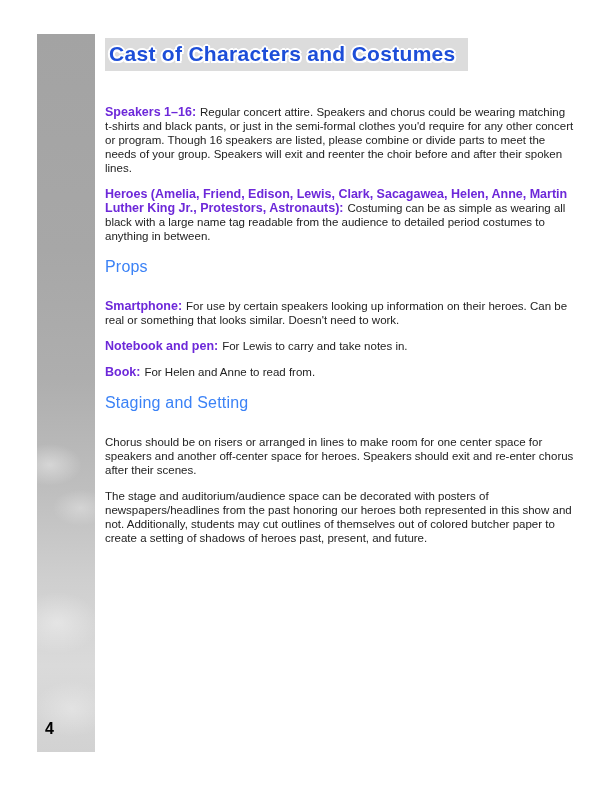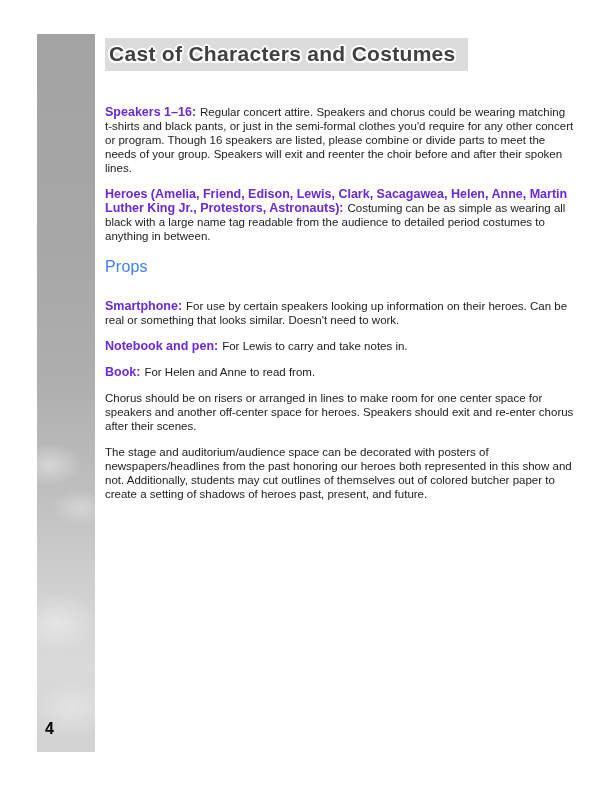--- a/index.html
+++ b/index.html
@@ -42,21 +42,21 @@
   .title-band {
     display:inline-block;
     background:#dcdcdc;
     padding:4px 12px 5px 4px;
     margin:0 0 34px 0;
   }
   .doc-title {
     font-size:21px;
     font-weight:bold;
     letter-spacing:.3px;
-    color:#404040;
+    color:#1d4ed8;
     white-space:nowrap;
     text-shadow:
       -1.5px -1.5px 0 #fff, 1.5px -1.5px 0 #fff,
       -1.5px 1.5px 0 #fff, 1.5px 1.5px 0 #fff,
       -2px 0 0 #fff, 2px 0 0 #fff,
       0 -2px 0 #fff, 0 2px 0 #fff;
   }
 
   p.para {
     margin:0 0 12px 0;
@@ -103,19 +103,20 @@
 
     <p class="para"><strong class="para-lead">Smartphone:</strong><span>For use by certain speakers looking up information on their heroes. Can be real or something that looks similar. Doesn't need to work.</span></p>
 
     <p class="para"><strong class="para-lead">Notebook and pen:</strong><span>For Lewis to carry and take notes in.</span></p>
 
     <p class="para"><strong class="para-lead">Book:</strong><span>For Helen and Anne to read from.</span></p>
 
 
 
 
+    <h2 class="section-heading">Staging and Setting</h2>
 
     <p class="para">Chorus should be on risers or arranged in lines to make room for one center space for speakers and another off-center space for heroes. Speakers should exit and re-enter chorus after their scenes.</p>
 
     <p class="para">The stage and auditorium/audience space can be decorated with posters of newspapers/headlines from the past honoring our heroes both represented in this show and not. Additionally, students may cut outlines of themselves out of colored butcher paper to create a setting of shadows of heroes past, present, and future.</p>
 
   </div>
 </div>
 
 </body></html>

